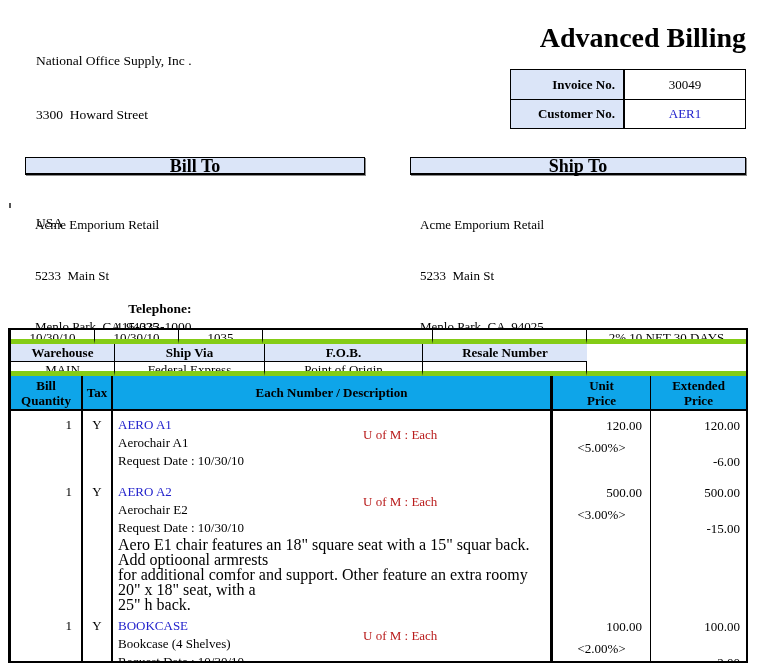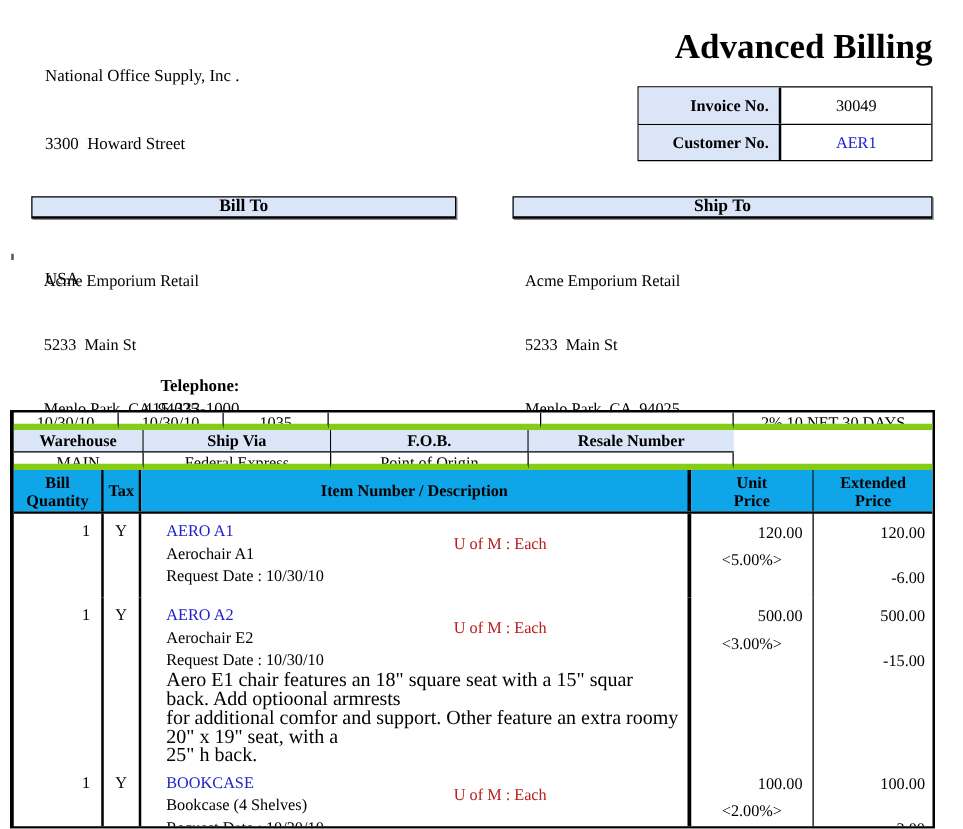--- a/index.html
+++ b/index.html
@@ -17,21 +17,21 @@
   .invoice-box .row { display:flex; height:29px; }
   .invoice-box .row + .row { border-top:1px solid #000; }
   .invoice-box .lbl { width:114px; background:#dbe5f8; border-right:2px solid #000; font-weight:bold; font-size:13px; display:flex; align-items:center; justify-content:flex-end; padding-right:8px; }
   .invoice-box .val { flex:1; display:flex; align-items:center; justify-content:center; font-size:13px; }
   .link-blue { color:#2222cc; }
 
   
   .addr-block { position:absolute; top:157px; font-size:13px; }
   .addr-block.bill { left:25px; width:340px; }
   .addr-block.ship { left:410px; width:336px; }
-  .addr-bar { height:18px; background:#dbe5f8; border:1px solid #000; border-bottom:2px solid #000; box-shadow:1px 1px 0 #8a8a8a; font-weight:bold; text-align:center; font-size:14px; line-height:16px; }
+  .addr-bar { height:18px; background:#dbe5f8; border:1px solid #000; border-bottom:2px solid #000; box-shadow:1px 1px 0 #8a8a8a; font-weight:bold; text-align:center; font-size:18px; line-height:16px; }
   .addr-lines { margin-top:7px; padding-left:10px; line-height:17px; white-space:pre-wrap; }
   .contact-rows { margin-top:15px; }
   .contact-row { display:flex; line-height:16.5px; }
   .contact-row .clbl { width:135px; text-align:right; font-weight:bold; }
   .contact-row .cval { padding-left:9px; }
   .stray-mark { position:absolute; left:9px; top:203px; width:2px; height:5px; background:#555; }
 
   
   .main-table { position:absolute; left:8px; top:328px; width:740px; height:335px; border:2px solid #000; border-left:3px solid #000; overflow:hidden; background:#fff; }
   .g-row { display:grid; }
@@ -45,21 +45,21 @@
   .item-head { border-bottom:2px solid #000; }
   .item-head .hc { background:#0ea5e9; font-weight:bold; font-size:13px; text-align:center; white-space:pre-line; display:flex; align-items:center; justify-content:center; height:33px; line-height:15px; }
   .b-r1 { border-right:2px solid #000; }
   .b-r2 { border-right:3px solid #000; }
   .b-r3 { border-right:1px solid #000; }
 
   .item-row { }
   .item-row .cell { overflow:hidden; }
   .c-qty { text-align:right; padding:6px 9px 0 0; font-size:13px; }
   .c-tax { text-align:center; padding-top:6px; font-size:13px; }
-  .c-desc { position:relative; padding:5px 6px 0 20px; font-size:13px; line-height:18px; }
+  .c-desc { position:relative; padding:5px 6px 0 5px; font-size:13px; line-height:18px; }
   .c-desc .uom { position:absolute; left:250px; top:15px; color:#b91c1c; }
   .c-desc .item-no { color:#2222cc; }
   .c-desc .desc-small { font-size:16px; line-height:15px; }
   .c-price { padding-top:6px; font-size:13px; line-height:18px; }
   .c-price .pline { text-align:right; padding-right:8px; }
   .c-price .dline { text-align:center; margin-top:4px; }
   .c-ext { padding-top:6px; font-size:13px; line-height:18px; }
   .c-ext .pline { text-align:right; padding-right:6px; }
   .c-ext .dline { text-align:right; padding-right:6px; margin-top:18px; }
   .r1 { min-height:67px; }
@@ -161,21 +161,21 @@
       <div class="vcell">Federal Express</div>
       <div class="vcell">Point of Origin</div>
       <div class="vcell"></div>
       <div class="vcell"></div>
     </div>
 
     <div class="g-row items item-head">
       <div class="hc b-r1">Bill
 Quantity</div>
       <div class="hc b-r1">Tax</div>
-      <div class="hc b-r2">Item Number / Description</div>
+      <div class="hc b-r2">Each Number / Description</div>
       <div class="hc b-r3">Unit
 Price</div>
       <div class="hc">Extended
 Price</div>
     </div>
 
     <div class="g-row items item-row r1">
       <div class="cell c-qty b-r1">1</div>
       <div class="cell c-tax b-r1">Y</div>
       <div class="cell c-desc b-r2">
@@ -201,21 +201,21 @@
       <div class="cell c-tax b-r1">Y</div>
       <div class="cell c-desc b-r2">
         <div>
           <span class="item-no">AERO A2</span>
           <span class="uom">U of M : Each</span>
         </div>
         <div>Aerochair E2</div>
         <div>Request Date : 10/30/10</div>
         <div class="desc-small">
           <div>Aero E1 chair features an 18" square seat with a 15" squar back.  Add optioonal armrests</div>
-          <div>for additional comfor and support.  Other feature an extra roomy 20" x 19" seat, with a</div>
+          <div>for additional comfor and support.  Other feature an extra roomy 20" x 18" seat, with a</div>
           <div>25" h back.</div>
         </div>
       </div>
       <div class="cell c-price b-r3">
         <div class="pline">500.00</div>
         <div class="dline">&lt;3.00%&gt;</div>
       </div>
       <div class="cell c-ext">
         <div class="pline">500.00</div>
         <div class="dline">-15.00</div>

